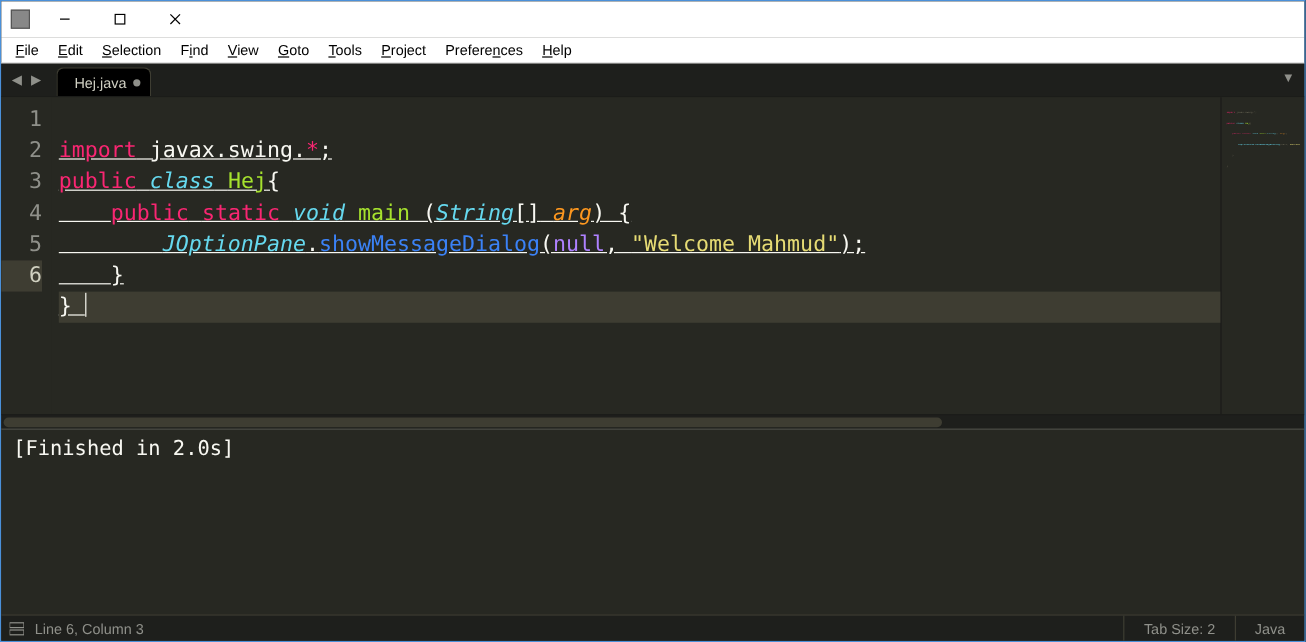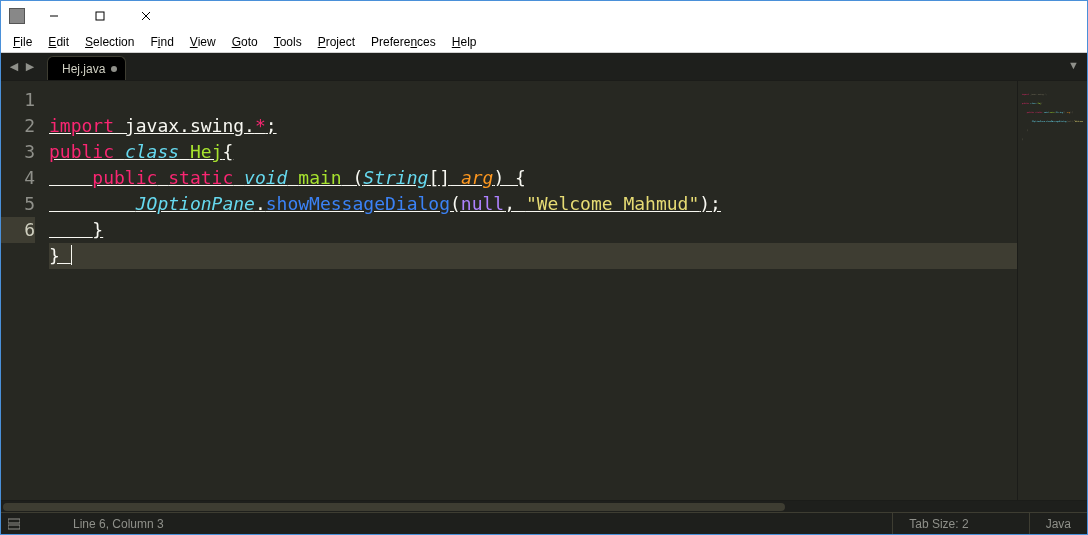--- a/index.html
+++ b/index.html
@@ -154,21 +154,20 @@
     font-size:17px; color:#f8f8f2;
   }
 
   
   .statusbar {
     height: 22px; background:#1e1f1c;
     border-top:1px solid #3e3d32;
     display:flex; align-items:center;
     font-size:12px; color:#8f908a;
     padding:0 0 0 6px;
-    gap:44px;
   }
   .status-icon {
     width:14px;height:14px; margin-right:8px;
     display:flex;align-items:center;justify-content:center;
   }
   .statusbar .spacer{flex:1;}
   .status-cell {
     padding:0 16px; height:100%;
     display:flex;align-items:center;
     border-left:1px solid #3e3d32;
@@ -242,20 +241,23 @@
       <span class="mm-line"><span class="mm-pink">public</span> <span class="mm-blue">class</span> <span class="mm-grn">Hej</span>{</span>
       <span class="mm-line">    <span class="mm-pink">public static</span> <span class="mm-blue">void</span> <span class="mm-grn">main</span>(<span class="mm-blue">String</span>[] <span class="mm-org">arg</span>){</span>
       <span class="mm-line">        <span class="mm-blue">JOptionPane.showMessageDialog</span>(null,<span class="mm-yel">"Welcome"</span>);</span>
       <span class="mm-line">    }</span>
       <span class="mm-line">}</span>
     </div>
   </div>
   <div class="hscroll">
     <div class="hscroll-thumb"></div>
   </div>
+  <div class="output">
+    <span>[Finished in 2.0s]</span>
+  </div>
 </div>
 
 <div class="statusbar">
   <span class="status-icon">
     <svg width="12" height="12">
         <rect x="0" y="1" width="12" height="4" fill="none" stroke="#8f908a" stroke-width="1"></rect>
         <rect x="0" y="7" width="12" height="4" fill="none" stroke="#8f908a" stroke-width="1"></rect>
       </svg>
   </span>
   <span>Line 6, Column 3</span>

